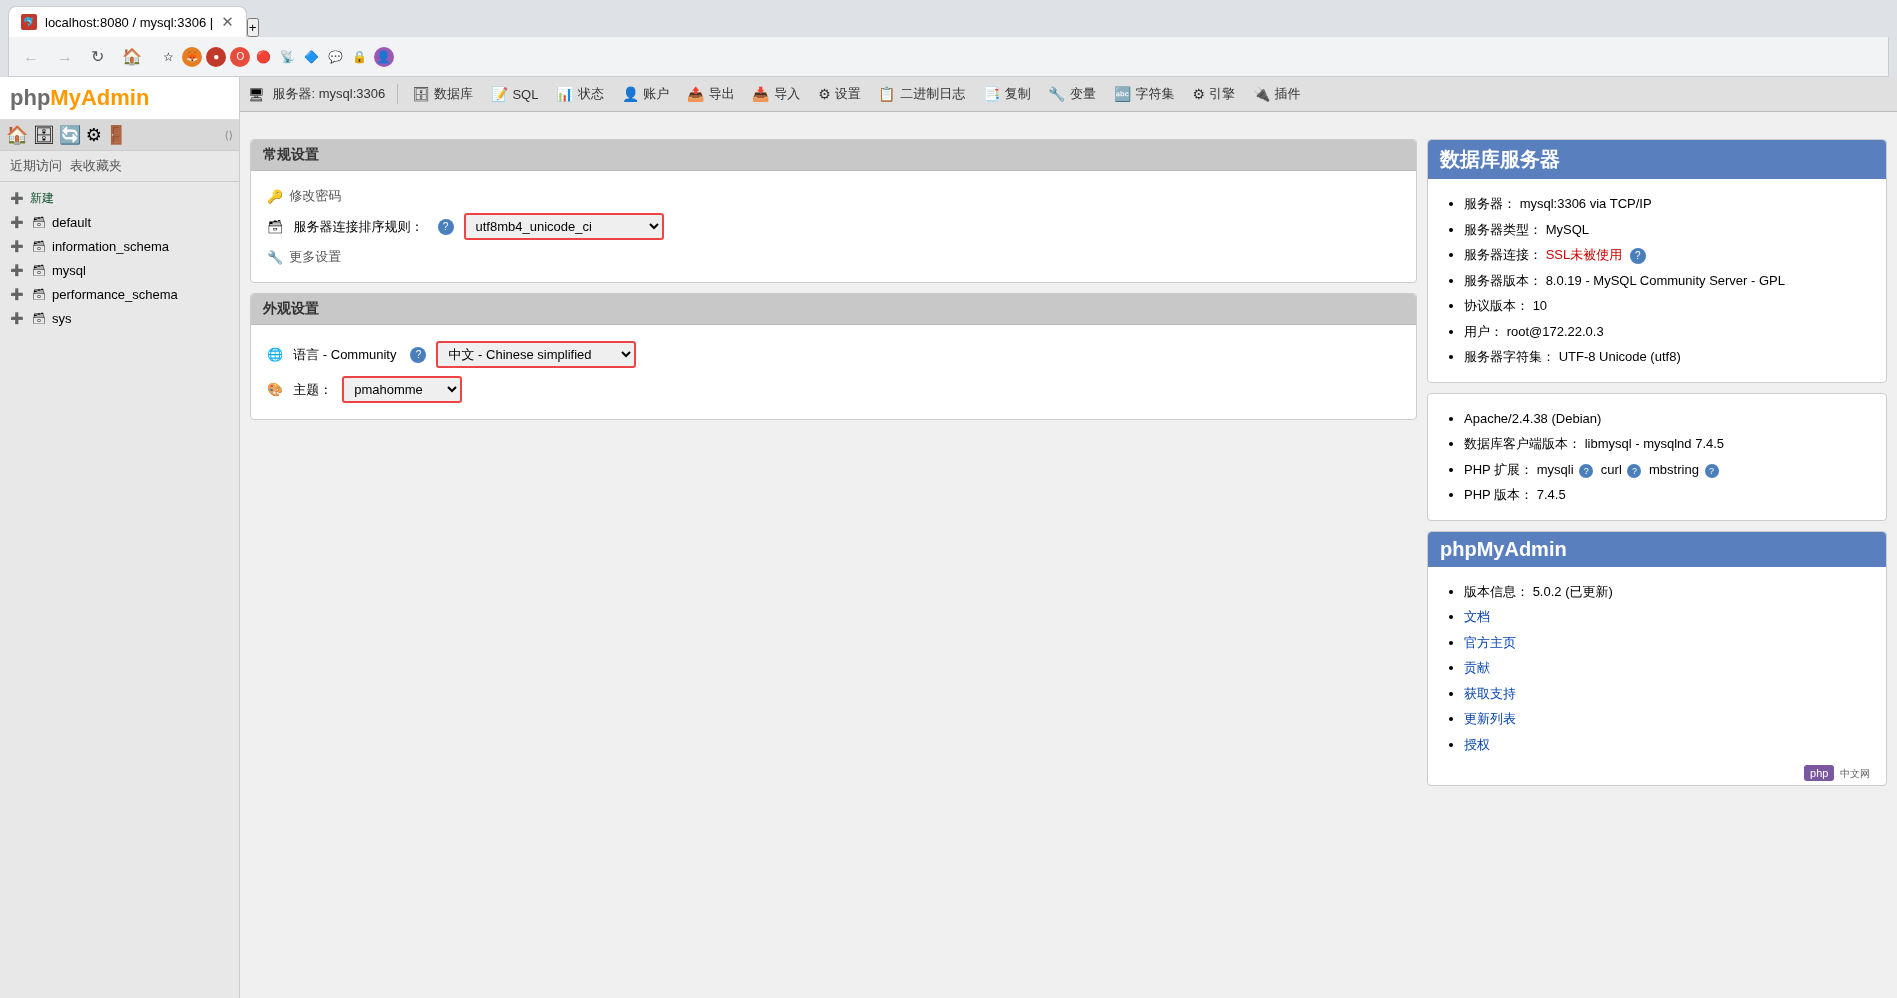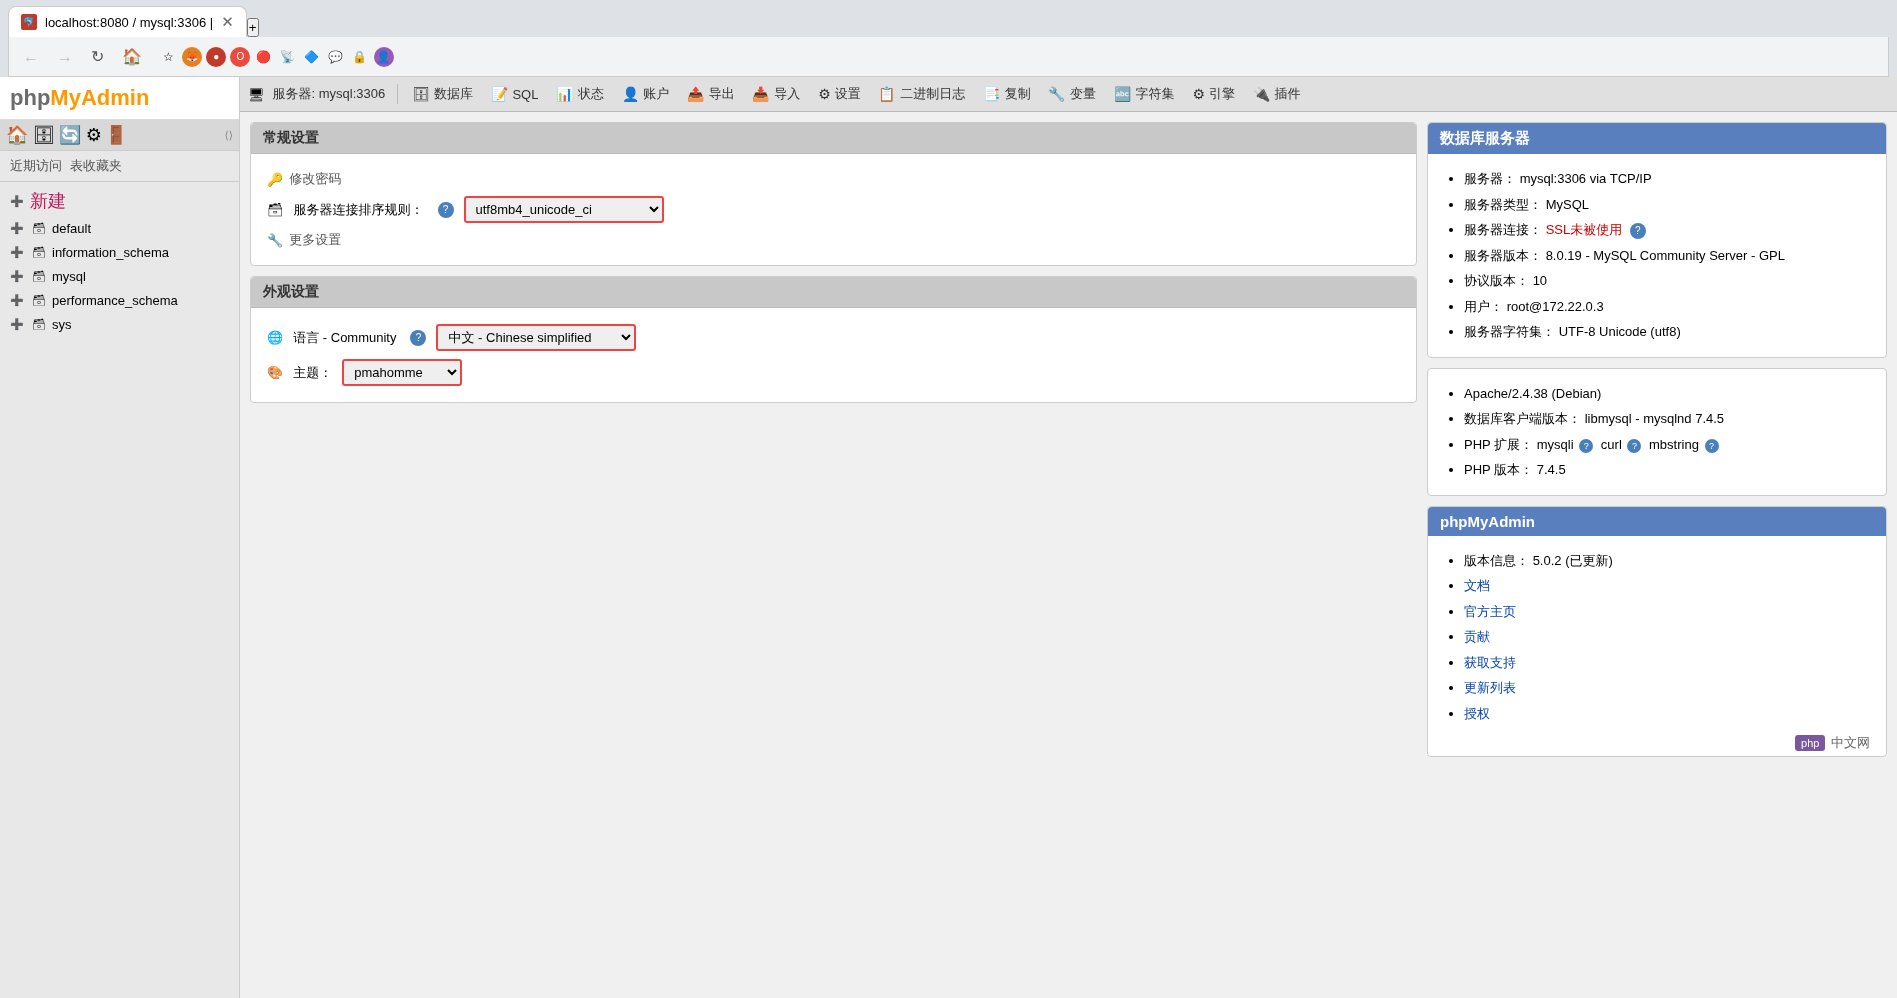--- a/index.html
+++ b/index.html
@@ -29,53 +29,53 @@
     .logo-my { color: #f90; }
     .logo-admin { color: #f90; }
     .sidebar-toolbar { display: flex; align-items: center; padding: 4px 6px; background: #d8d8d8; border-bottom: 1px solid #ccc; gap: 4px; }
     .sidebar-toolbar .tool-icon { font-size: 18px; cursor: pointer; }
     .sidebar-nav-links { display: flex; gap: 8px; padding: 6px 10px; border-bottom: 1px solid #ccc; font-size: 13px; }
     .sidebar-nav-links a { color: #555; text-decoration: none; cursor: pointer; }
     .db-list { padding: 4px 0; }
     .db-item { display: flex; align-items: center; padding: 3px 8px; cursor: pointer; gap: 4px; }
     .db-icon { width: 18px; height: 18px; display: flex; align-items: center; justify-content: center; font-size: 11px; }
     .db-name { font-size: 13px; }
-    .new-db { color: #be185d; font-size: 18px; text-align: center; }
+    .new-db { color: #14532d; font-size: 12px; text-align: center; }
     .collapse-btn { margin-left: auto; font-size: 11px; color: #888; }
 
     
     .main-content { flex: 1; display: flex; flex-direction: column; overflow: hidden; background: #f0f0f0; }
 
     
     .main-toolbar { background: #e0e0e0; border-bottom: 1px solid #bbb; padding: 4px 8px; display: flex; align-items: center; gap: 2px; }
     .toolbar-sep { width: 1px; height: 20px; background: #bbb; margin: 0 4px; }
     .toolbar-btn { display: flex; align-items: center; gap: 4px; padding: 4px 8px; cursor: pointer; border-radius: 3px; font-size: 13px; color: #333; border: none; background: none; }
     .toolbar-btn .btn-icon { font-size: 14px; }
 
     
-    .page-body { flex: 1; overflow-y: auto; padding: 10px; display: flex; gap: 10px; }
+    .page-body { flex: 1; overflow-y: auto; padding: 10px; display: flex; gap: 10px; margin-top: 17px; }
 
     .left-panel { flex: 1; display: flex; flex-direction: column; gap: 10px; }
     .right-panel { width: 460px; display: flex; flex-direction: column; gap: 10px; }
 
     
     .section { background: white; border: 1px solid #ccc; border-radius: 4px; }
     .section-header { background: #c8c8c8; padding: 6px 12px; font-size: 14px; font-weight: bold; color: #333; border-bottom: 1px solid #bbb; border-radius: 4px 4px 0 0; }
     .section-body { padding: 12px 16px; }
 
     .setting-row { display: flex; align-items: center; gap: 10px; padding: 4px 0; }
     .setting-select { padding: 3px 6px; border: 2px solid #ef4444; border-radius: 3px; font-size: 13px; min-width: 200px; }
     .setting-link { display: flex; align-items: center; gap: 6px; color: #555; cursor: pointer; text-decoration: none; }
 
     .info-list { list-style: disc; padding-left: 20px; }
     .info-list li { padding: 3px 0; font-size: 13px; line-height: 1.5; }
     .ssl-warning { color: #cc0000; }
     .info-link { color: #0645ad; text-decoration: none; }
 
-    .right-section-header { background: #5a7fbf; color: white; padding: 6px 12px; font-size: 15px; font-weight: bold; border-radius: 4px 4px 0 0; }
+    .right-section-header { background: #5a7fbf; color: white; padding: 6px 12px; font-size: 20px; font-weight: bold; border-radius: 4px 4px 0 0; }
     .right-footer { position: relative; padding-bottom: 4px; }
     .ext-icon-circle { width: 14px; height: 14px; border-radius: 50%; background: #4a7fbd; display: inline-flex; align-items: center; justify-content: center; color: white; font-size: 9px; margin-left: 2px; cursor: pointer; }
 
     .help-icon { width: 16px; height: 16px; border-radius: 50%; background: #4a7fbd; display: inline-flex; align-items: center; justify-content: center; color: white; font-size: 10px; cursor: pointer; margin-left: 4px; vertical-align: middle; }
   </style>
 </head>
 <body>
 
 <div class="browser-chrome">
   <div class="browser-tabs">
@@ -368,21 +368,21 @@
               </li>
               <li>
                 <a class="info-link">更新列表</a>
               </li>
               <li>
                 <a class="info-link">授权</a>
               </li>
             </ul>
             <div style="text-align:right;margin-top:8px;">
               <span style="background:#7b57a0;color:white;font-size:11px;padding:2px 6px;border-radius:3px;">php</span>
-              <span style="font-size:13px;color:#666;margin-left:2px;">中文网</span>
+              <span style="font-size:10px;color:#666;margin-left:2px;">中文网</span>
             </div>
           </div>
         </div>
 
       </div>
     </div>
   </div>
 </div>
 
 </body></html>

